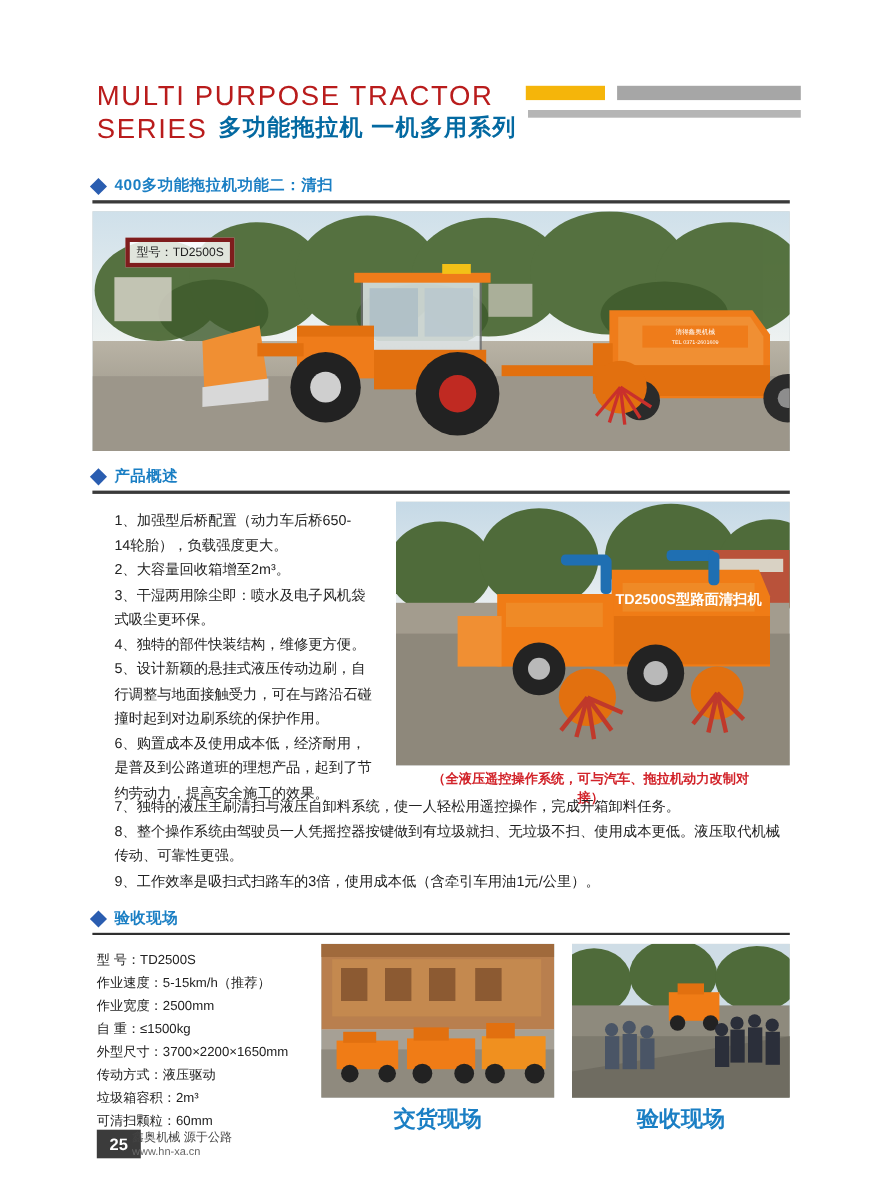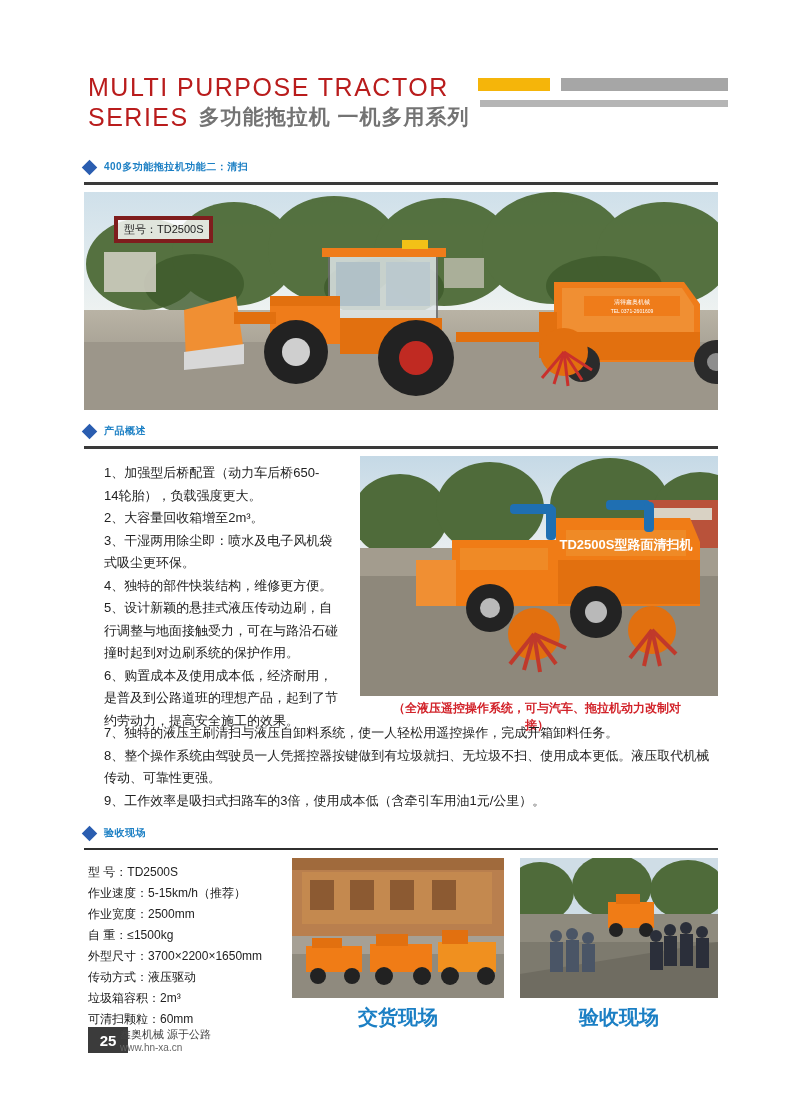--- a/index.html
+++ b/index.html
@@ -20,21 +20,21 @@
     position:absolute;left:88px;top:72px;width:640px;height:66px;
   }
   .title-en{
     font-size:25px;letter-spacing:1.5px;color:#b91c1c;
     font-weight:400;line-height:30px;
   }
   .title-line2{
     display:flex;align-items:center;gap:10px;line-height:30px;
   }
   .title-cn{
-    font-size:21px;color:#737373;font-weight:700;letter-spacing:1px;
+    font-size:21px;color:#0369a1;font-weight:700;letter-spacing:1px;
   }
   .hdr-bars{
     position:absolute;right:0px;top:6px;width:270px;
   }
   .bar-yellow{
     position:absolute;left:20px;top:0;width:72px;height:13px;background:#f5b50a;
   }
   .bar-grey1{
     position:absolute;left:103px;top:0;width:167px;height:13px;background:#a6a6a6;
   }
@@ -43,21 +43,21 @@
   }
   
   .sec-head{
     position:absolute;display:flex;align-items:center;gap:9px;
   }
   .diamond{
     width:11px;height:11px;background:#2a5db0;transform:rotate(45deg);
     flex:none;
   }
   .sec-title{
-    font-size:10px;color:#1b7fc4;font-weight:700;letter-spacing:.5px;
+    font-size:14px;color:#1b7fc4;font-weight:700;letter-spacing:.5px;
   }
   .sec-rule{
     position:absolute;height:3px;background:#3a3a3a;
   }
   
   .photo{
     position:absolute;overflow:hidden;background:#cfd6d8;
   }
   .photo svg{display:block;}
   .cap-tag{

